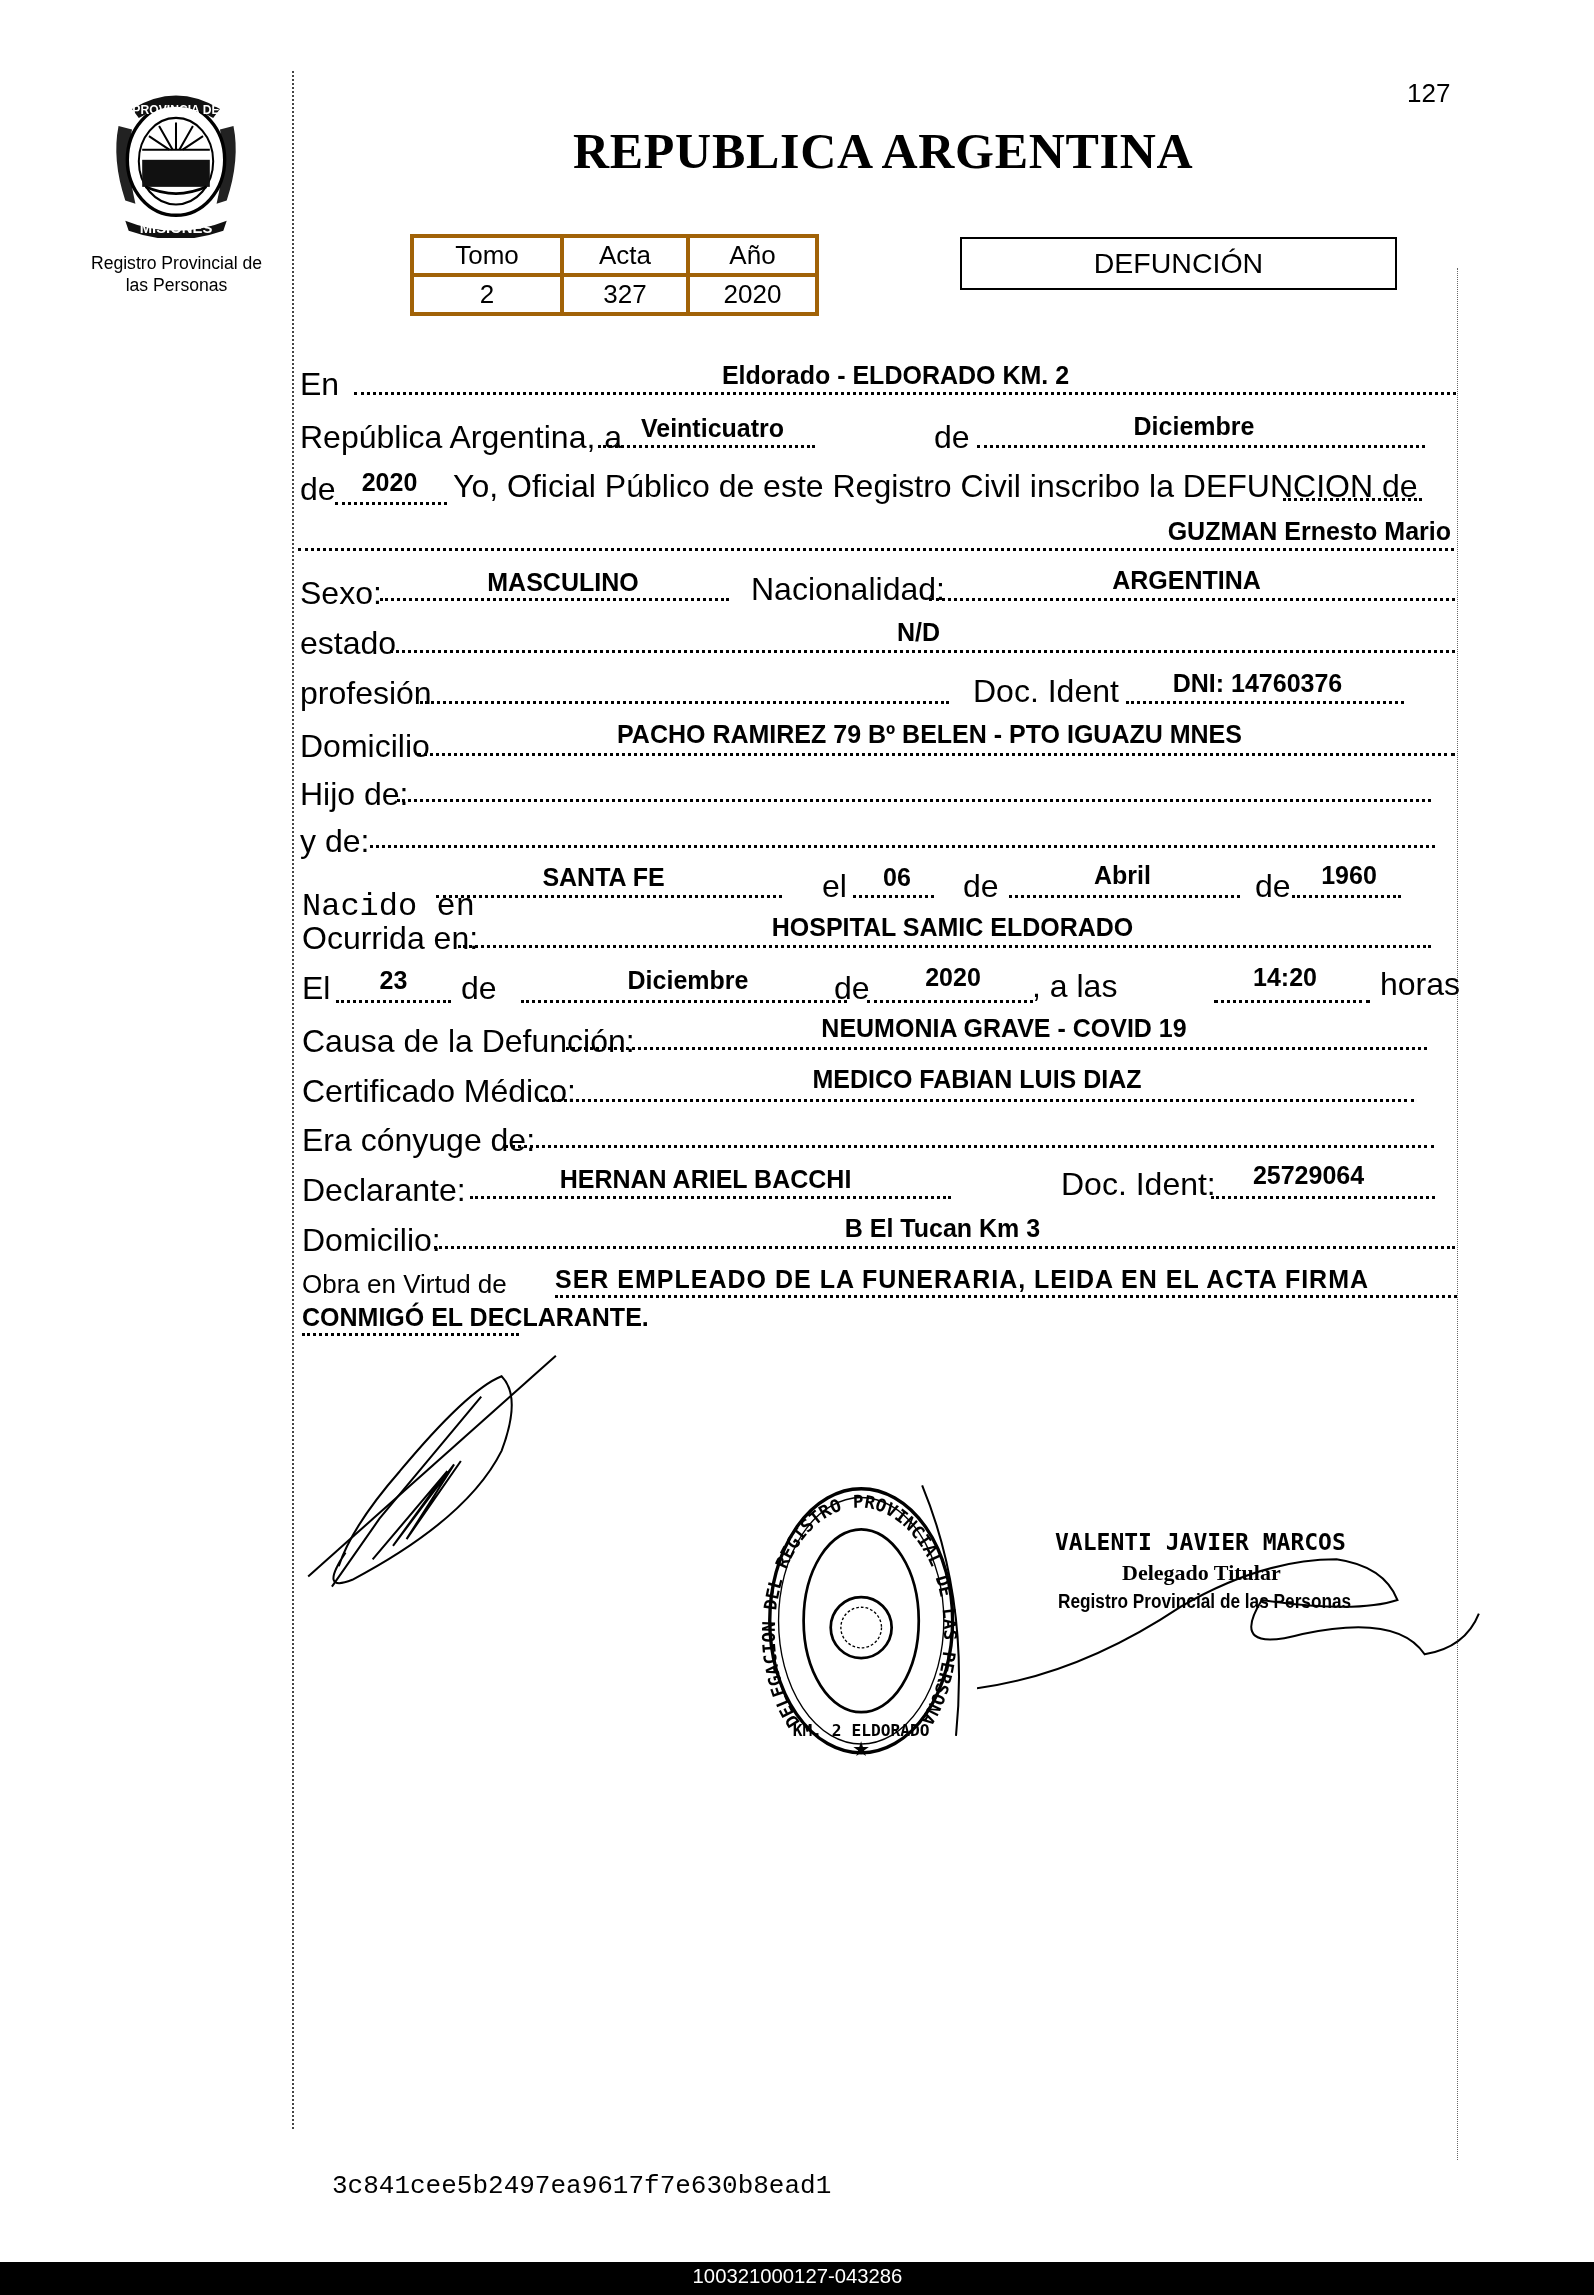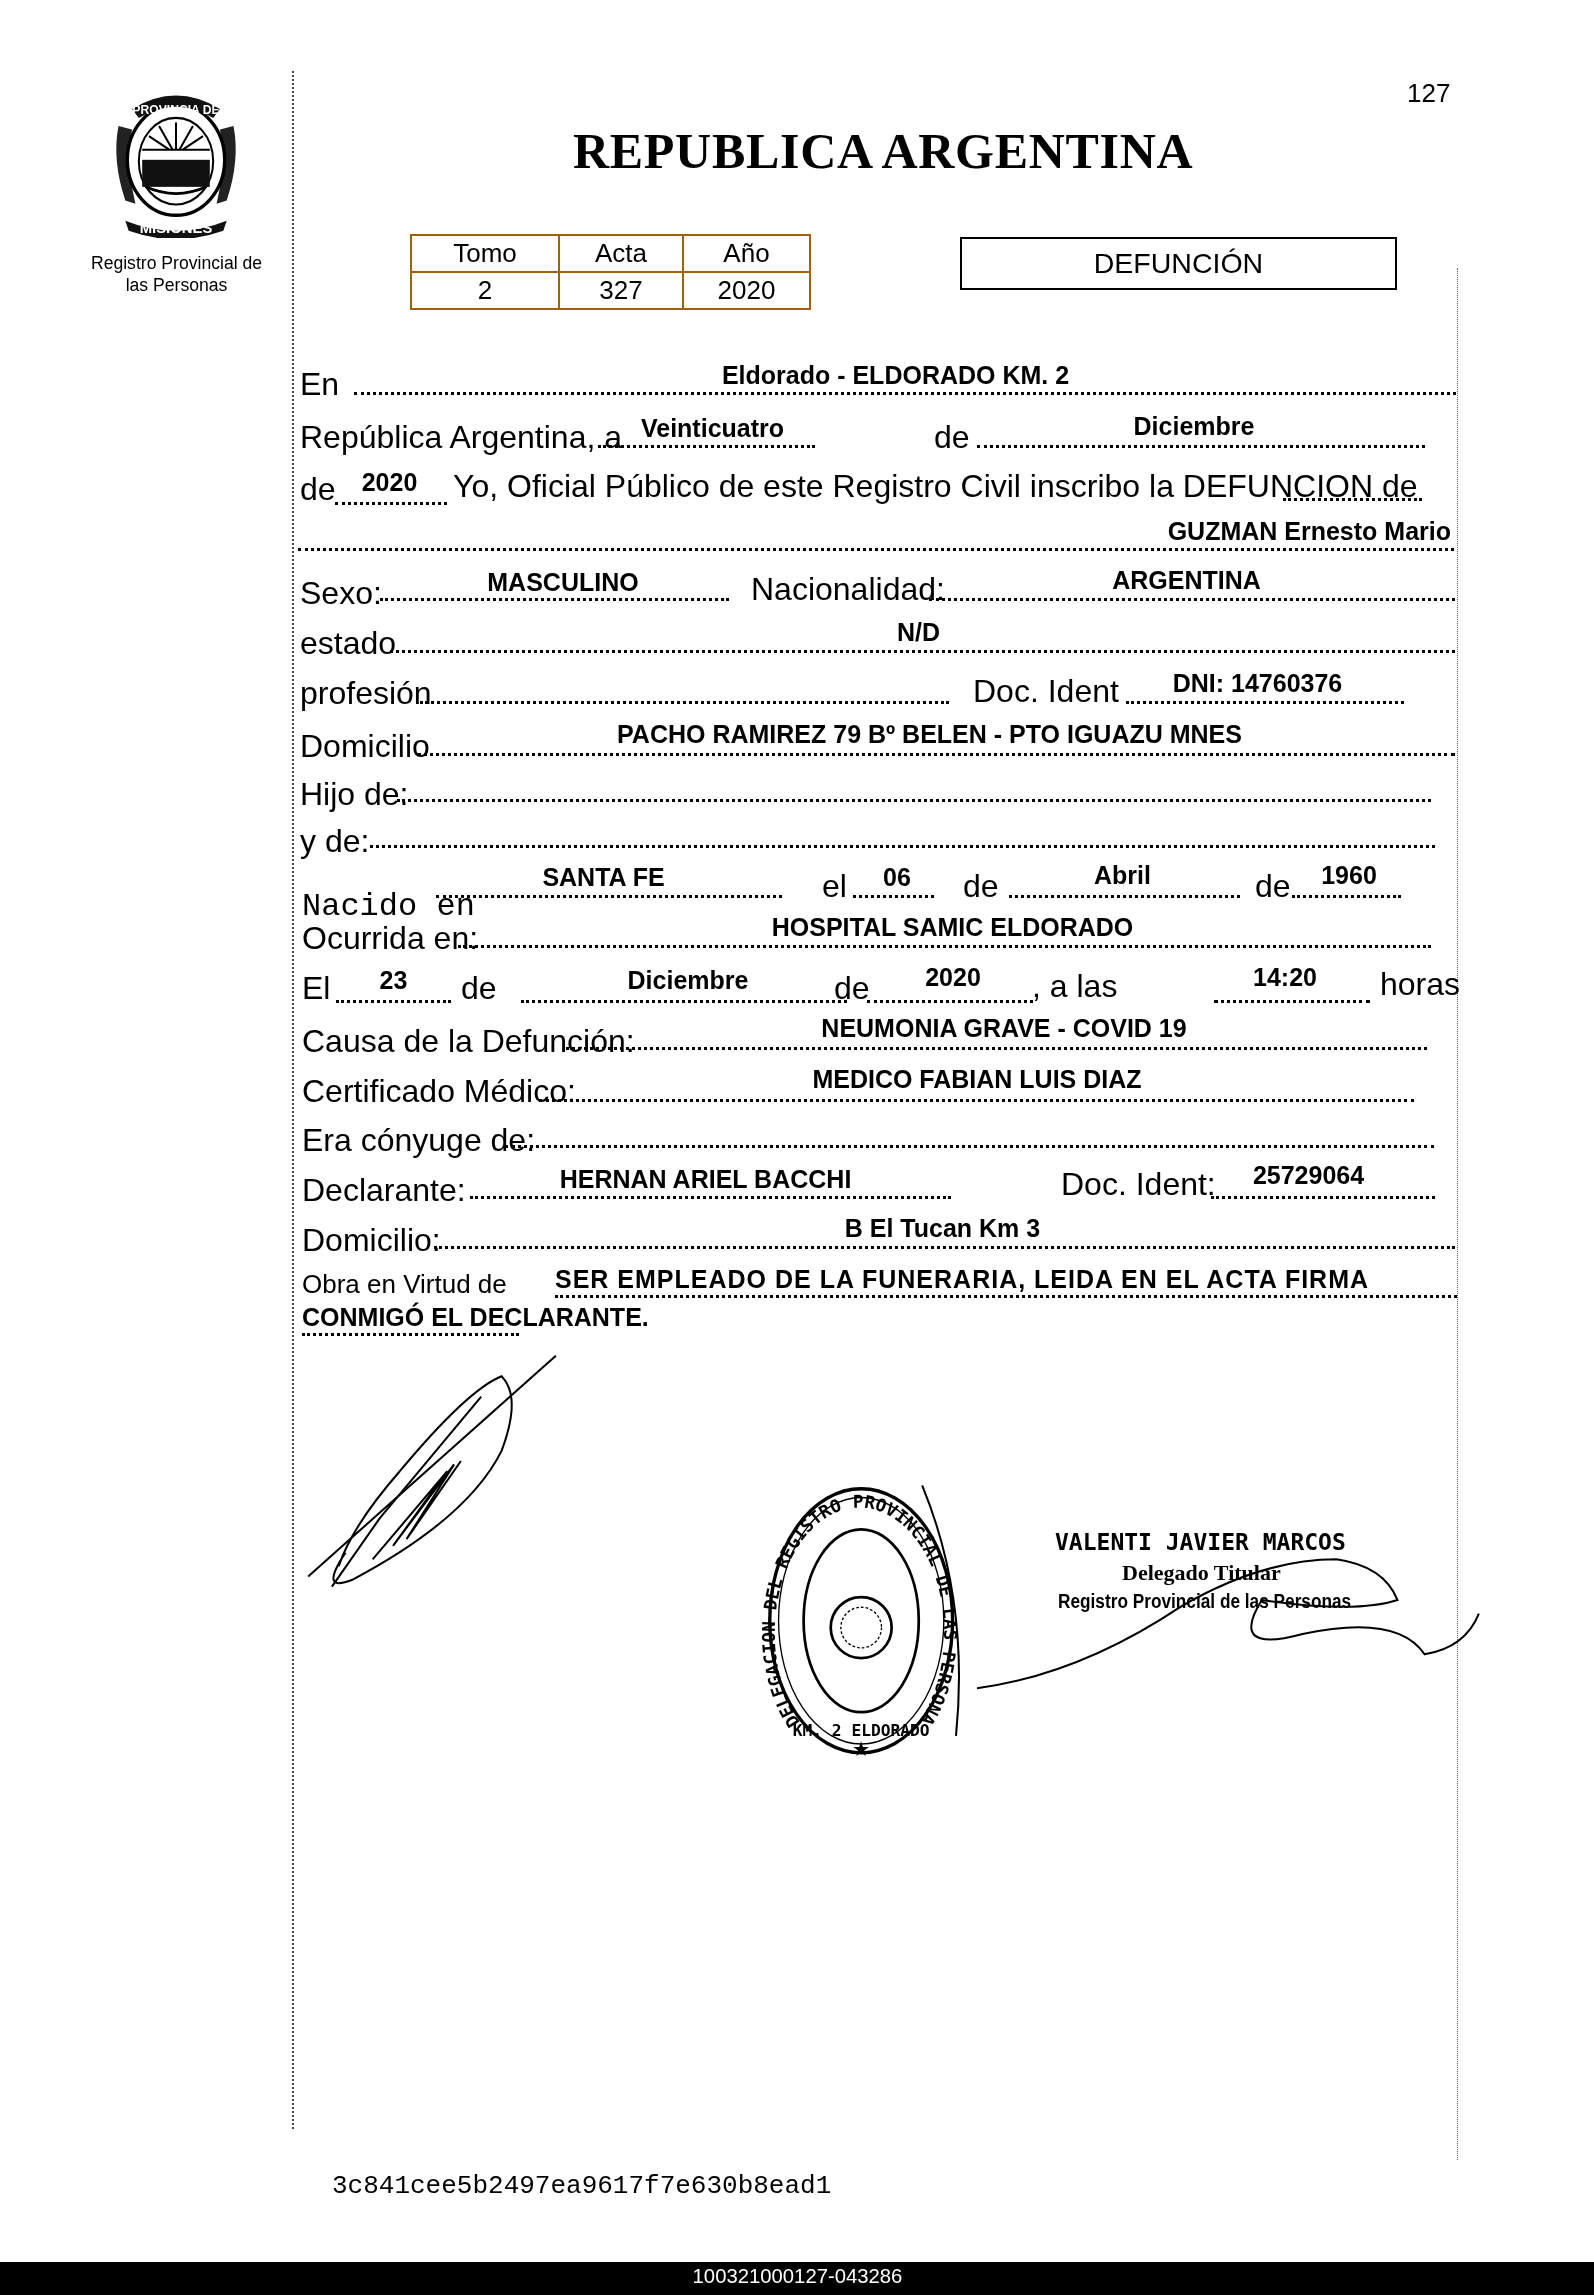--- a/index.html
+++ b/index.html
@@ -8,21 +8,21 @@
   
   .vline-left { left:292px; top:71px; width:0; height:2058px; border-left:2px dotted #444; }
   .vline-right { left:1457px; top:268px; width:0; height:1892px; border-left:1.4px dotted #666; }
   
   .page-num { left:1407px; top:78px; font-size:26px; }
   .title { left:573px; top:122px; font-size:50px; font-weight:bold; letter-spacing:0.7px;font-family:Liberation Serif, serif; }
   .logo { left:105px; top:85px; width:142px; height:153px; }
   .logo-caption { left:75px; top:252px; width:203px; text-align:center; font-size:17.6px; line-height:22px; }
   
   table.tomo { position:absolute; left:410px; top:234px; border-collapse:collapse; }
-  table.tomo td { border:2px solid #a16207; width:142px; height:35px; text-align:center; font-size:26px; padding:0; }
+  table.tomo td { border:4px solid #a16207; width:142px; height:35px; text-align:center; font-size:26px; padding:0; }
   table.tomo td.c1 { width:146px; }
   table.tomo td.c2 { width:122px; }
   table.tomo td.c3 { width:125px; }
   .defuncion { left:960px; top:237px; width:433px; height:49px; border:2px solid #000; font-size:28.5px; display:flex; align-items:center; justify-content:center; }
   
   .lbl { font-size:32px; white-space:nowrap; }
   .val { font-size:25px; font-weight:bold; white-space:nowrap; text-align:center; }
   .dots { height:0; border-bottom:3.4px dotted #000; }
   .justify { font-size:26px; }
   

